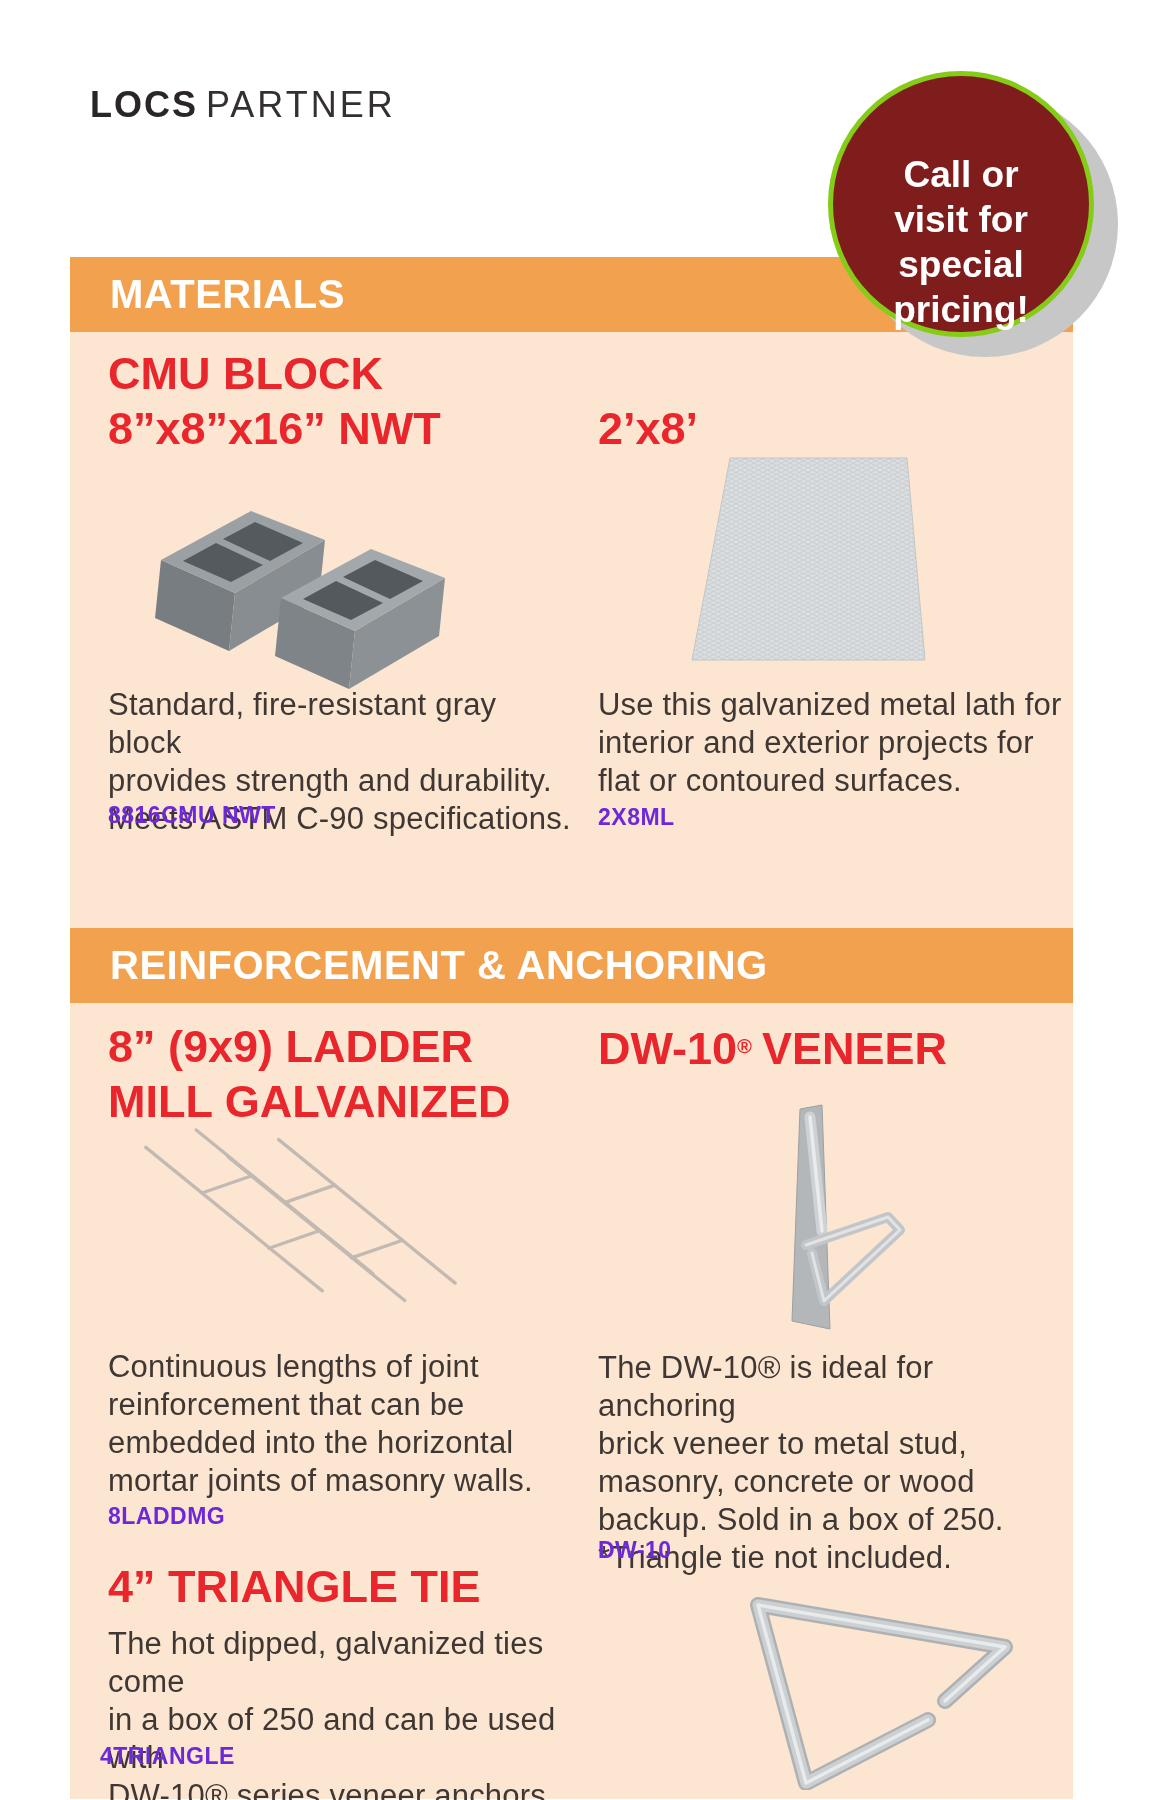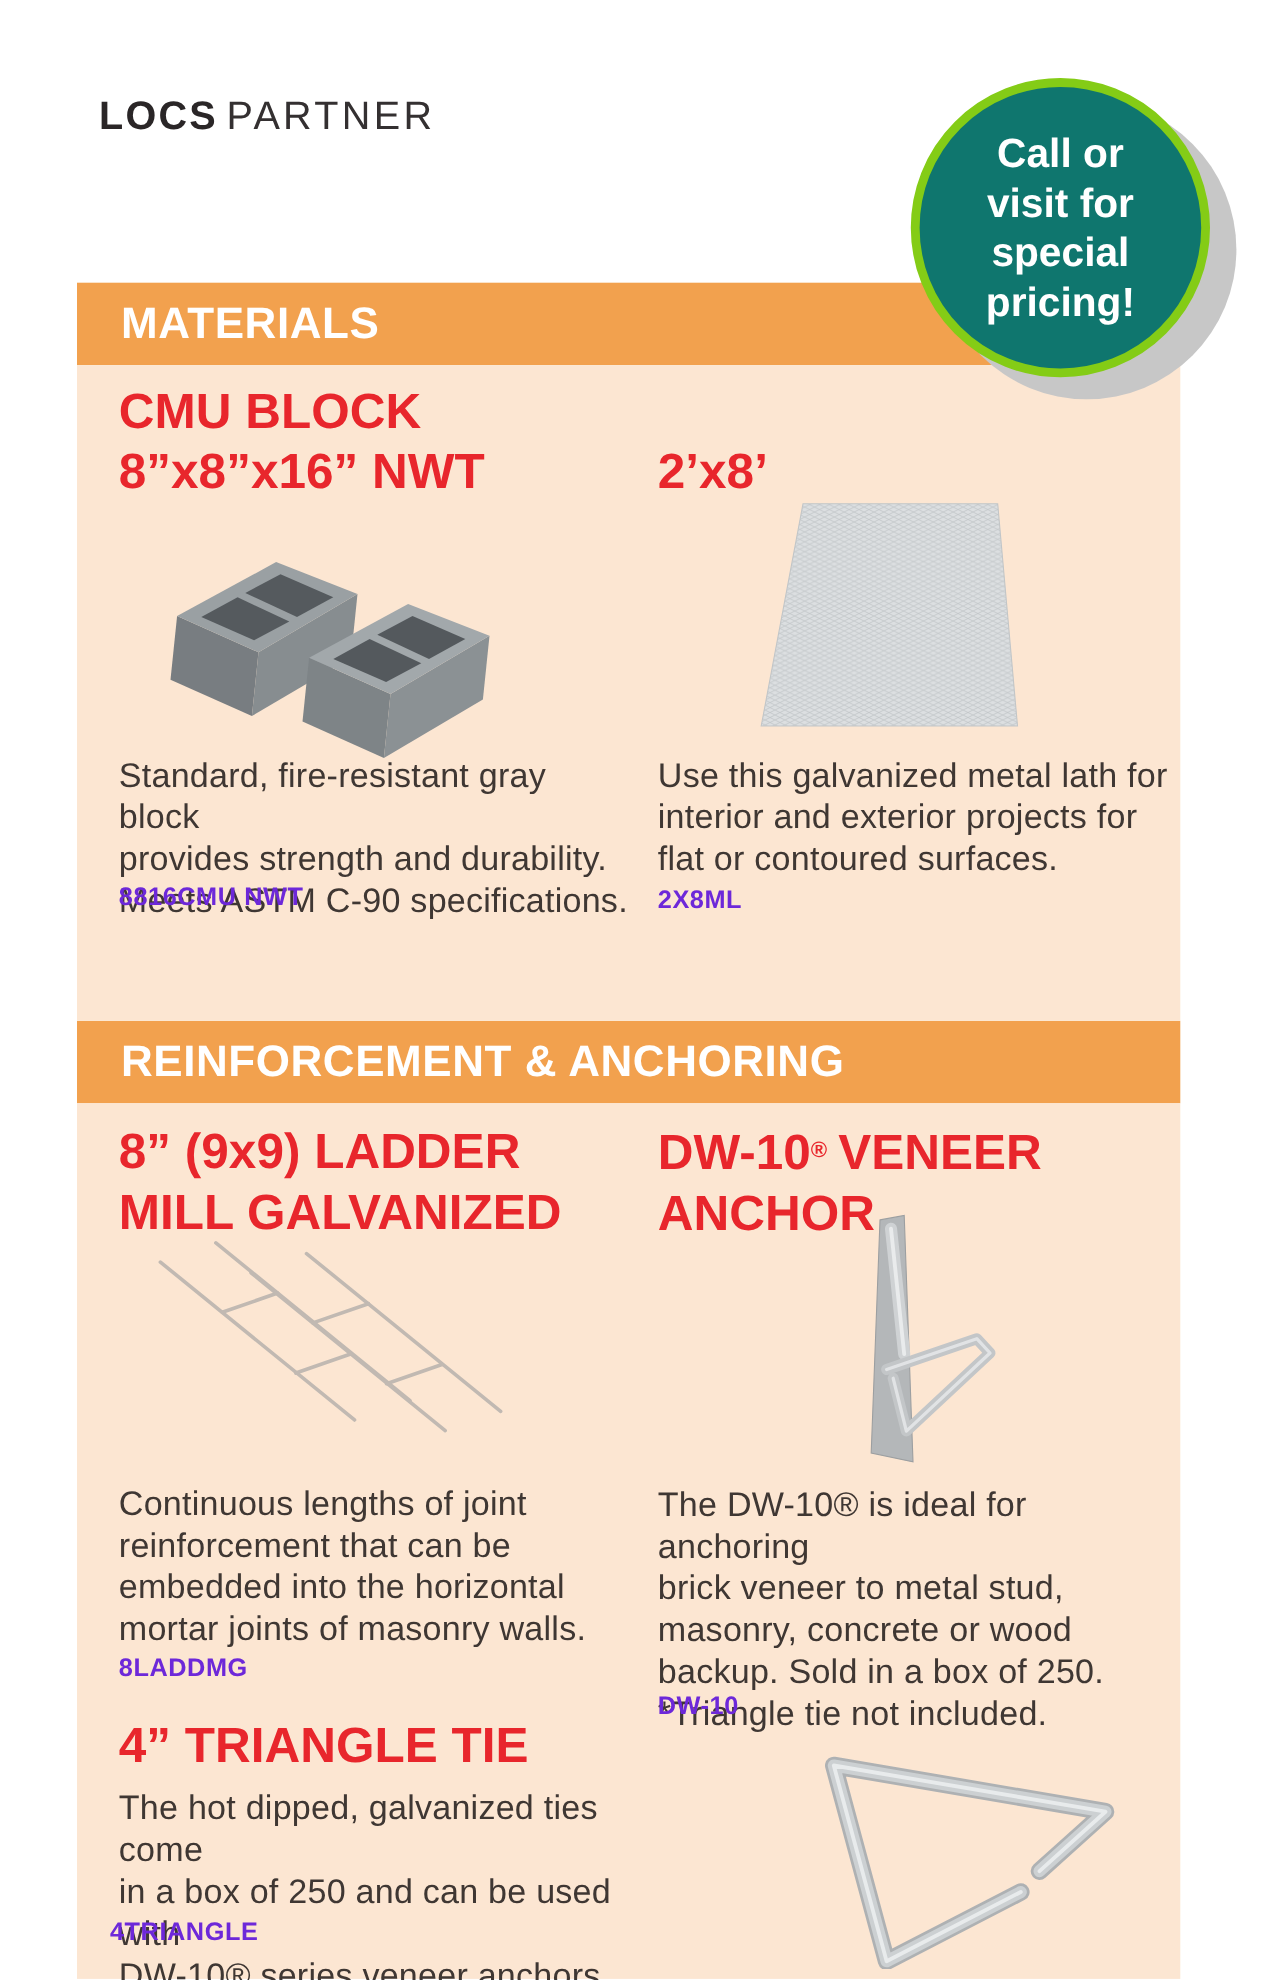--- a/index.html
+++ b/index.html
@@ -7,23 +7,23 @@
     width:1165px;height:1800px;position:relative;background:#ffffff;
     font-family:"Liberation Sans",sans-serif;overflow:hidden;
   }
   
   .brand{position:absolute;left:90px;top:84px;font-size:36px;color:#2a2627;}
   .brand-bold{font-weight:bold;letter-spacing:2px;}
   .brand-rest{font-weight:normal;letter-spacing:3px;margin-left:8px;color:#343031;}
   
   .badge{
     position:absolute;left:828px;top:71px;width:256px;height:256px;border-radius:50%;
-    background:#0f766e;border:8px solid #84cc16;z-index:5;
+    background:#7f1d1d;border:5px solid #84cc16;z-index:5;
     box-shadow:24px 20px 0 #c7c7c7;
-    display:flex;align-items:center;justify-content:center;text-align:center;
+    display:flex;align-items:flex-end;justify-content:center;text-align:center;
     color:#ffffff;font-weight:bold;font-size:37px;line-height:45px;white-space:pre-line;
   }
   
   .content{position:absolute;left:70px;top:257px;width:1003px;border-radius:23px;}
   .banner{
     height:75px;background:#F2A14E;color:#ffffff;font-weight:bold;font-size:40px;
     line-height:75px;padding-left:40px;letter-spacing:0.5px;box-sizing:border-box;
   }
   .panel{position:relative;background:#FCE6D2;}
   .panel1{height:596px;}
@@ -105,21 +105,21 @@
 flat or contoured surfaces.</div>
     <div class="sku p1-sku-l">8816CMU NWT</div>
     <div class="sku p1-sku-r">2X8ML</div>
   </div>
 
   <div class="banner">REINFORCEMENT &amp; ANCHORING</div>
   <div class="panel panel2">
 
     <div class="title p2-title-l"><span>8” (9x9) LADDER</span><br><span>MILL GALVANIZED</span></div>
 
-    <div class="title p2-title-r"><span>DW-10</span><span class="reg">®</span><span class="t-rest">VENEER</span><br><span>ANCHOR</span></div>
+    <div class="title p2-title-r"><span>DW-10</span><span class="reg">®</span><span class="t-rest">VENEER</span><br></div>
 
     <svg class="img p2-img-l" width="320" height="200" viewBox="0 0 330 200">
       <g stroke="#c1b9b2" stroke-width="3.4" stroke-linecap="round" fill="none">
         <path d="M6 22 L188 170"></path>
           <path d="M58 4 L240 152"></path>
         <path d="M64 69 L116 51"></path>
           <path d="M133 126 L185 108"></path>
         <path d="M91 32 L273 180"></path>
           <path d="M143 14 L325 162"></path>
         <path d="M149 79 L201 61"></path>

